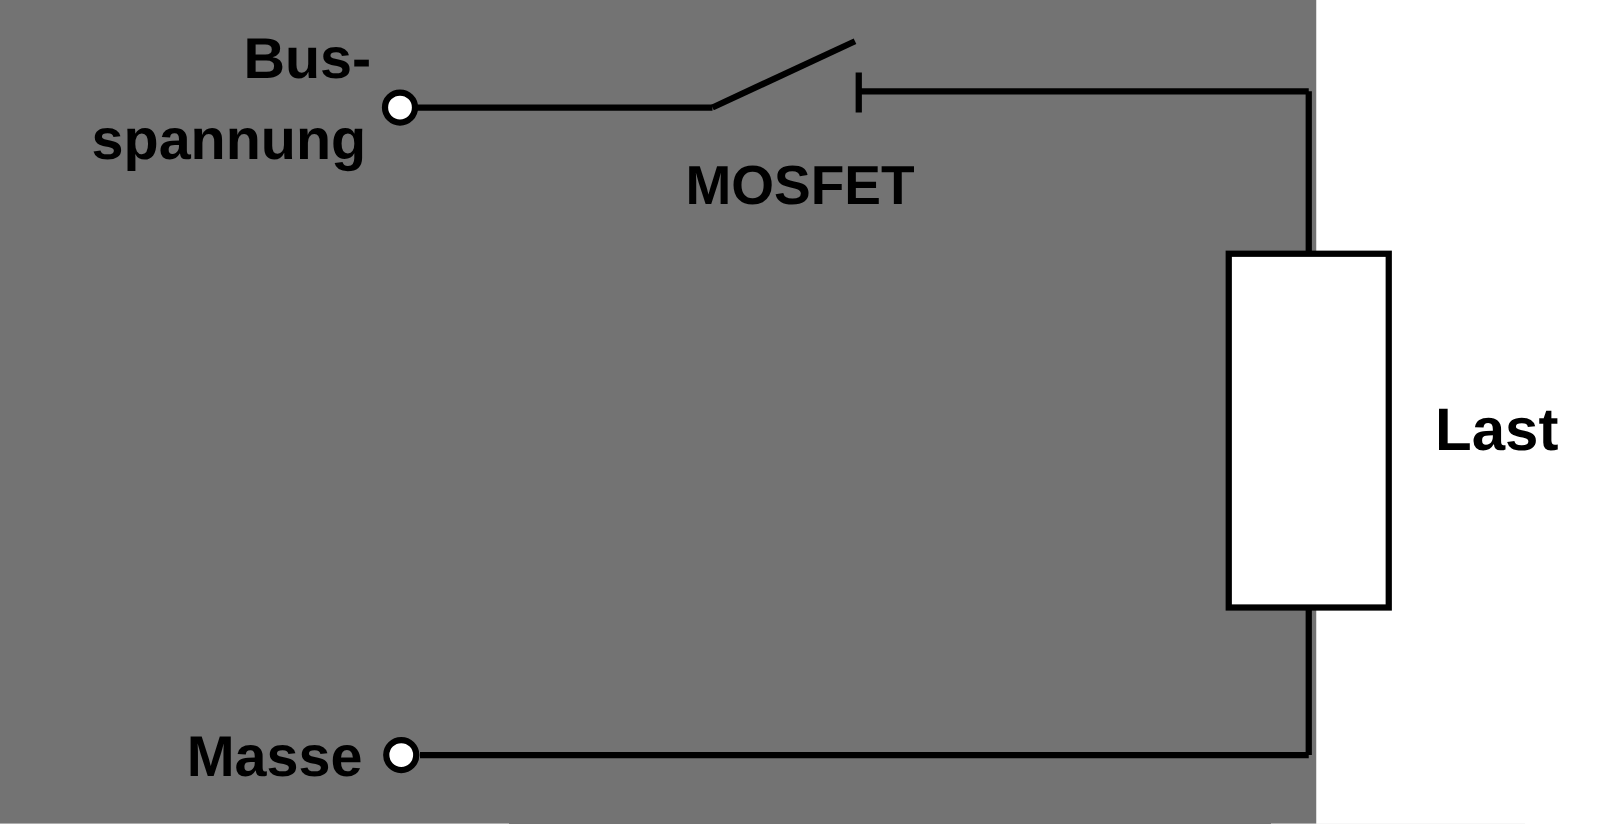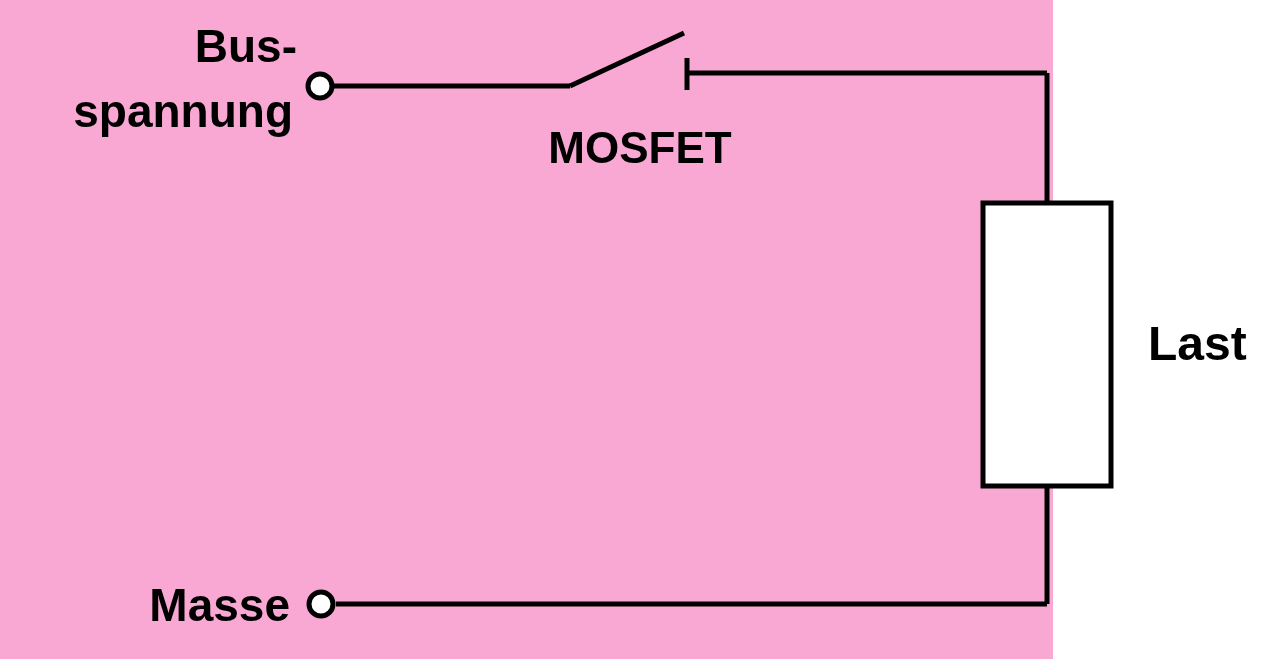--- a/index.html
+++ b/index.html
@@ -8,21 +8,21 @@
     background: #ffffff;
     width: 1280px;
     height: 659px;
     overflow: hidden;
     font-family: "Liberation Sans", "DejaVu Sans", sans-serif;
   }
   .canvas {
     position: relative;
     width: 1053px;
     height: 659px;
-    background: #f9a8d4;
+    background: #737373;
   }
   svg.circuit {
     position: absolute;
     top: 0;
     left: 0;
     width: 1280px;
     height: 659px;
   }
   .wire {
     stroke: #000000;

